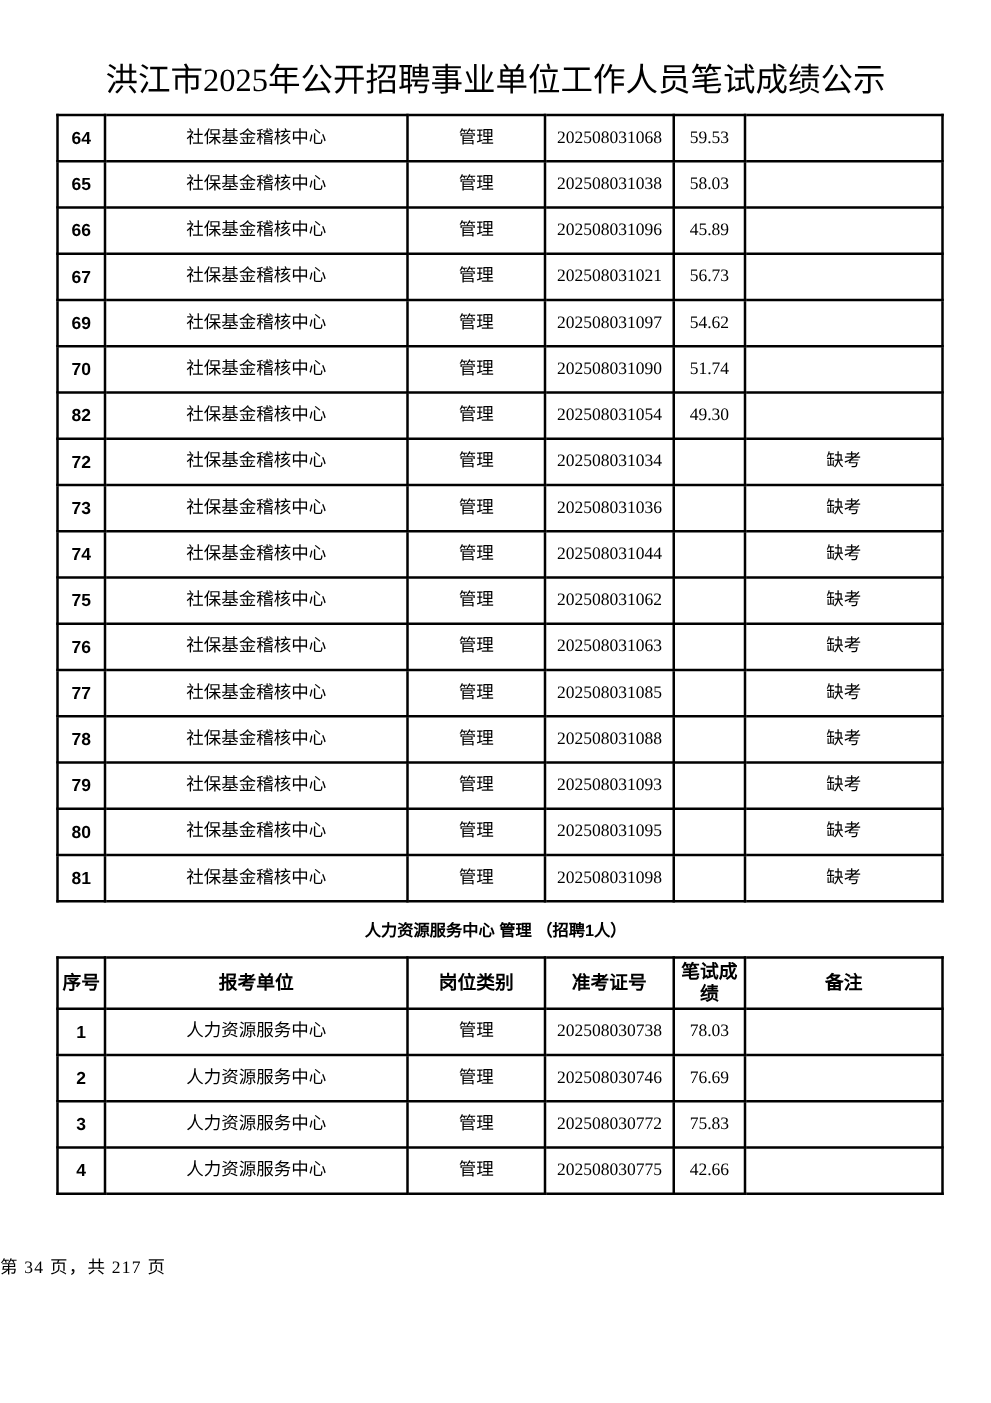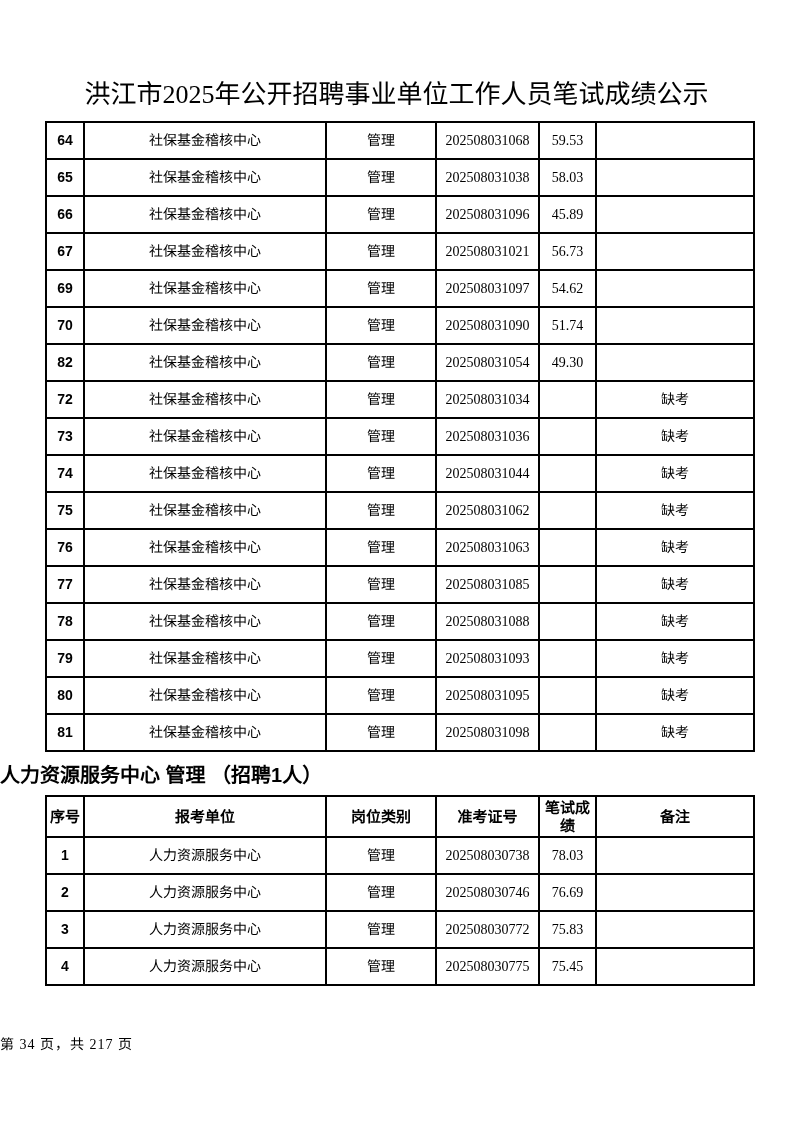--- a/index.html
+++ b/index.html
@@ -9,21 +9,21 @@
     color: #000000;
     font-family: "Liberation Serif", "DejaVu Serif", serif;
   }
   .page {
     position: relative;
     width: 793px;
     height: 1122px;
     background: #ffffff;
     overflow: hidden;
     box-sizing: border-box;
-    padding-top: 80px;
+    padding-top: 50px;
   }
   .doc-title {
     margin: 0 0 11px 0;
     text-align: center;
     font-size: 26px;
     line-height: 30px;
     font-weight: normal;
     font-family: "Liberation Serif", "DejaVu Serif", serif;
     letter-spacing: 0px;
     white-space: nowrap;
@@ -58,23 +58,24 @@
     font-size: 15px;
   }
   table.score-table th {
     font-family: "Liberation Sans", "DejaVu Sans", sans-serif;
     font-weight: bold;
     font-size: 15px;
     line-height: 18px;
   }
   .section-heading {
     margin: 12px 0 9px 0;
+    text-align: center;
     font-family: "Liberation Sans", "DejaVu Sans", sans-serif;
     font-weight: bold;
-    font-size: 20px;
+    font-size: 13px;
     line-height: 22px;
   }
   .page-footer {
     margin-top: 50px;
     text-align: left;
     font-size: 14px;
     line-height: 18px;
     letter-spacing: 1px;
   }
 </style>
@@ -278,21 +279,21 @@
     <td>管理</td>
     <td>202508030772</td>
     <td>75.83</td>
     <td></td>
   </tr>
         <tr>
     <td class="cell-no">4</td>
     <td>人力资源服务中心</td>
     <td>管理</td>
     <td>202508030775</td>
-    <td>75.45</td>
+    <td>42.66</td>
     <td></td>
   </tr>
       </tbody>
   </table>
 
   <div class="page-footer">第 34 页，共 217 页</div>
 
 </div>
 
 </body></html>

